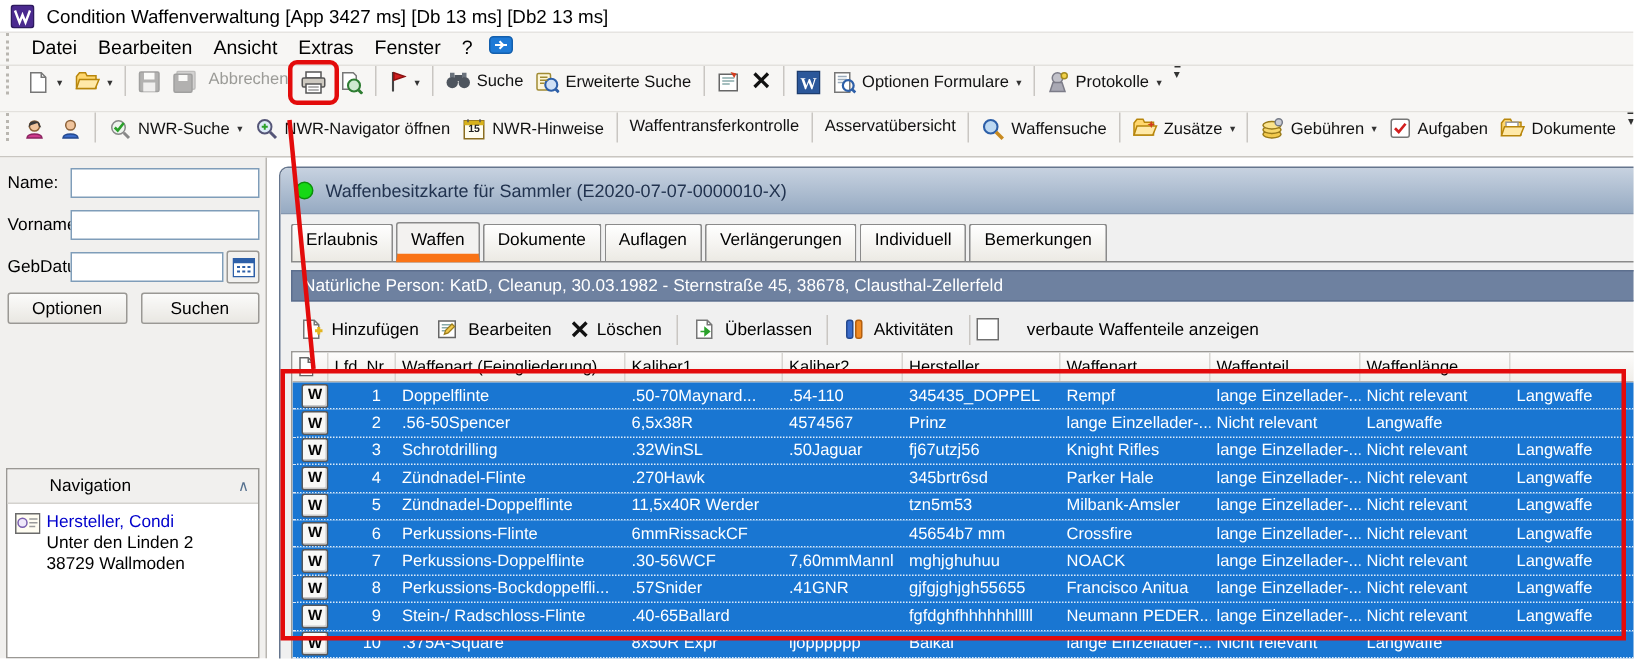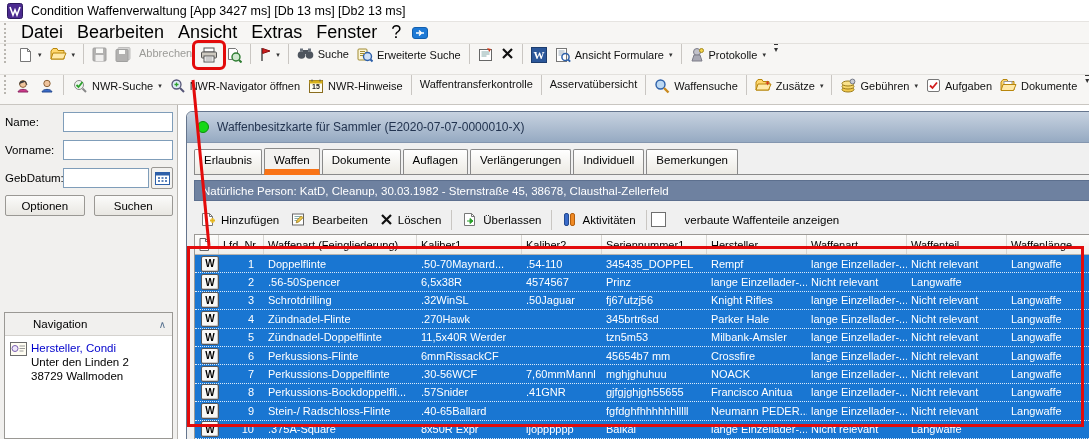--- a/index.html
+++ b/index.html
@@ -3,39 +3,39 @@
 <meta charset="utf-8">
 <style>
   html,body{margin:0;padding:0}
   body{width:1089px;height:439px;overflow:hidden;position:relative;background:#fff;
        font-family:"Liberation Sans",sans-serif;color:#000;-webkit-font-smoothing:antialiased}
   
   .titlebar{position:absolute;left:0;top:0;width:100%;height:22px;background:#fff;
     display:flex;align-items:center;gap:8px;padding-left:7px;box-sizing:border-box;
     border-bottom:1px solid #e6e4e1;font-size:12.5px}
   .menubar{position:absolute;left:0;top:22px;width:100%;height:22px;background:#f7f6f4;
-    display:flex;align-items:center;font-size:18px;border-bottom:1px solid #e3e1dd;box-sizing:border-box}
+    display:flex;font-size:13px;border-bottom:1px solid #e3e1dd;box-sizing:border-box}
   .menuitem{padding:2px 7px;cursor:default}
   .toolbar{position:absolute;left:0;width:100%;display:flex;align-items:flex-start;background:#f7f6f4;
     box-sizing:border-box;font-size:11px;white-space:nowrap}
   .t1{top:44px;height:31px;border-bottom:1px solid #e3e1dd}
   .t2{top:75px;height:30px;border-bottom:1px solid #c9c6c1}
   .grip{width:3px;height:19px;border-left:2px dotted #b9b6b0;margin:0 5px 0 4px}
   .sep{width:1px;height:20px;background:#c9c6c2;margin:0 4px;flex:0 0 auto}
   .tbtn{display:inline-flex;align-items:center;gap:4px;padding:3px 4px;border:0;background:transparent;
     font-size:11px;font-family:inherit;color:#111;border-radius:2px;flex:0 0 auto}
   .tbtn.disabled{color:#9b9b97}
   .tbtn.disabled svg{filter:grayscale(1);opacity:.45}
   .caret{font-size:7px;color:#333;margin-left:1px}
   .overflow{font-size:8px;color:#333;margin-left:4px;border-top:1px solid #333;line-height:8px;padding-top:1px}
   
   .sidebar{position:absolute;left:0;top:105px;width:178px;height:334px;background:#f1f0ee;
     border-right:1px solid #b9b6b1;box-sizing:border-box;padding:6px 4px 0 5px;font-size:11.5px}
   .frow{display:flex;align-items:center;margin-bottom:6px;height:22px}
-  .frow label{width:58px;flex:0 0 auto}
+  .frow label{width:42px;flex:0 0 auto}
   .frow input{flex:1 1 auto;height:18px;border:1px solid #7f9db9;font:11.5px "Liberation Sans",sans-serif;
     padding:0 2px;min-width:0;background:#fff}
   .calbtn{width:22px;height:22px;margin-left:2px;border:1px solid #9a9894;background:#f2f1ef;border-radius:2px;
     display:inline-flex;align-items:center;justify-content:center;flex:0 0 auto;padding:0}
   .btnrow{display:flex;gap:9px;margin:2px 0 6px}
   .pbtn{flex:1;height:21px;background:linear-gradient(#fbfbfa,#e9e7e2);border:1px solid #9a9894;
     border-radius:2px;font:11.5px "Liberation Sans",sans-serif}
   .navpanel{position:absolute;left:4px;right:4px;top:207px;bottom:0;background:#fff;border:1px solid #9a9894;
     overflow:hidden}
   .navhead{height:22px;background:#f1f0ee;border-bottom:1px solid #d4d2ce;display:flex;align-items:center;
@@ -213,21 +213,21 @@
           <text x="8" y="12" text-anchor="middle" font-size="11" font-weight="bold" fill="#fff" font-family="Liberation Serif,serif">W</text>
         </svg>
     </button>
     <button class="tbtn">
       <svg width="16" height="16" viewBox="0 0 16 16">
           <rect x="1.5" y="1.5" width="10" height="13" fill="#fff" stroke="#777"></rect>
           <path d="M3.5 4h6M3.5 6h6M3.5 8h4" stroke="#9ab"></path>
           <circle cx="10.5" cy="10" r="3.6" fill="none" stroke="#2d5fa8" stroke-width="1.5"></circle>
           <path d="M13 12.5l2.2 2.2" stroke="#2d5fa8" stroke-width="1.8"></path>
         </svg>
-      <span>Ansicht Formulare</span>
+      <span>Optionen Formulare</span>
       <span class="caret">▾</span>
     </button>
     <span class="sep"></span>
     <button class="tbtn">
       <svg width="15" height="16" viewBox="0 0 15 16">
           <circle cx="7" cy="5" r="3.5" fill="#c2c2ca" stroke="#7c7c88"></circle>
           <path d="M4 8l-2 6h10l-2-6z" fill="#a9a9b4" stroke="#7c7c88"></path>
           <circle cx="11.5" cy="3.5" r="2" fill="#f2d24a" stroke="#a38a1f"></circle>
         </svg>
       <span>Protokolle</span>
@@ -453,21 +453,20 @@
         <span class="th">
           <svg width="10" height="13" viewBox="0 0 10 13">
               <path d="M1 .5h5.5l3 3V12.5H1z" fill="#fff" stroke="#666"></path>
               <path d="M6.5 .5v3h3" fill="none" stroke="#666"></path>
             </svg>
         </span>
         <span class="th">Lfd. Nr</span>
         <span class="th">Waffenart (Feingliederung)</span>
         <span class="th">Kaliber1</span>
         <span class="th">Kaliber2</span>
-        <span class="th">Seriennummer1</span>
         <span class="th">Hersteller</span>
         <span class="th">Waffenart</span>
         <span class="th">Waffenteil</span>
         <span class="th">Waffenlänge</span>
       </div>
       <div>
 
           <div class="tgrid trow">
             <span class="td">
               <span class="wbox">W</span>

